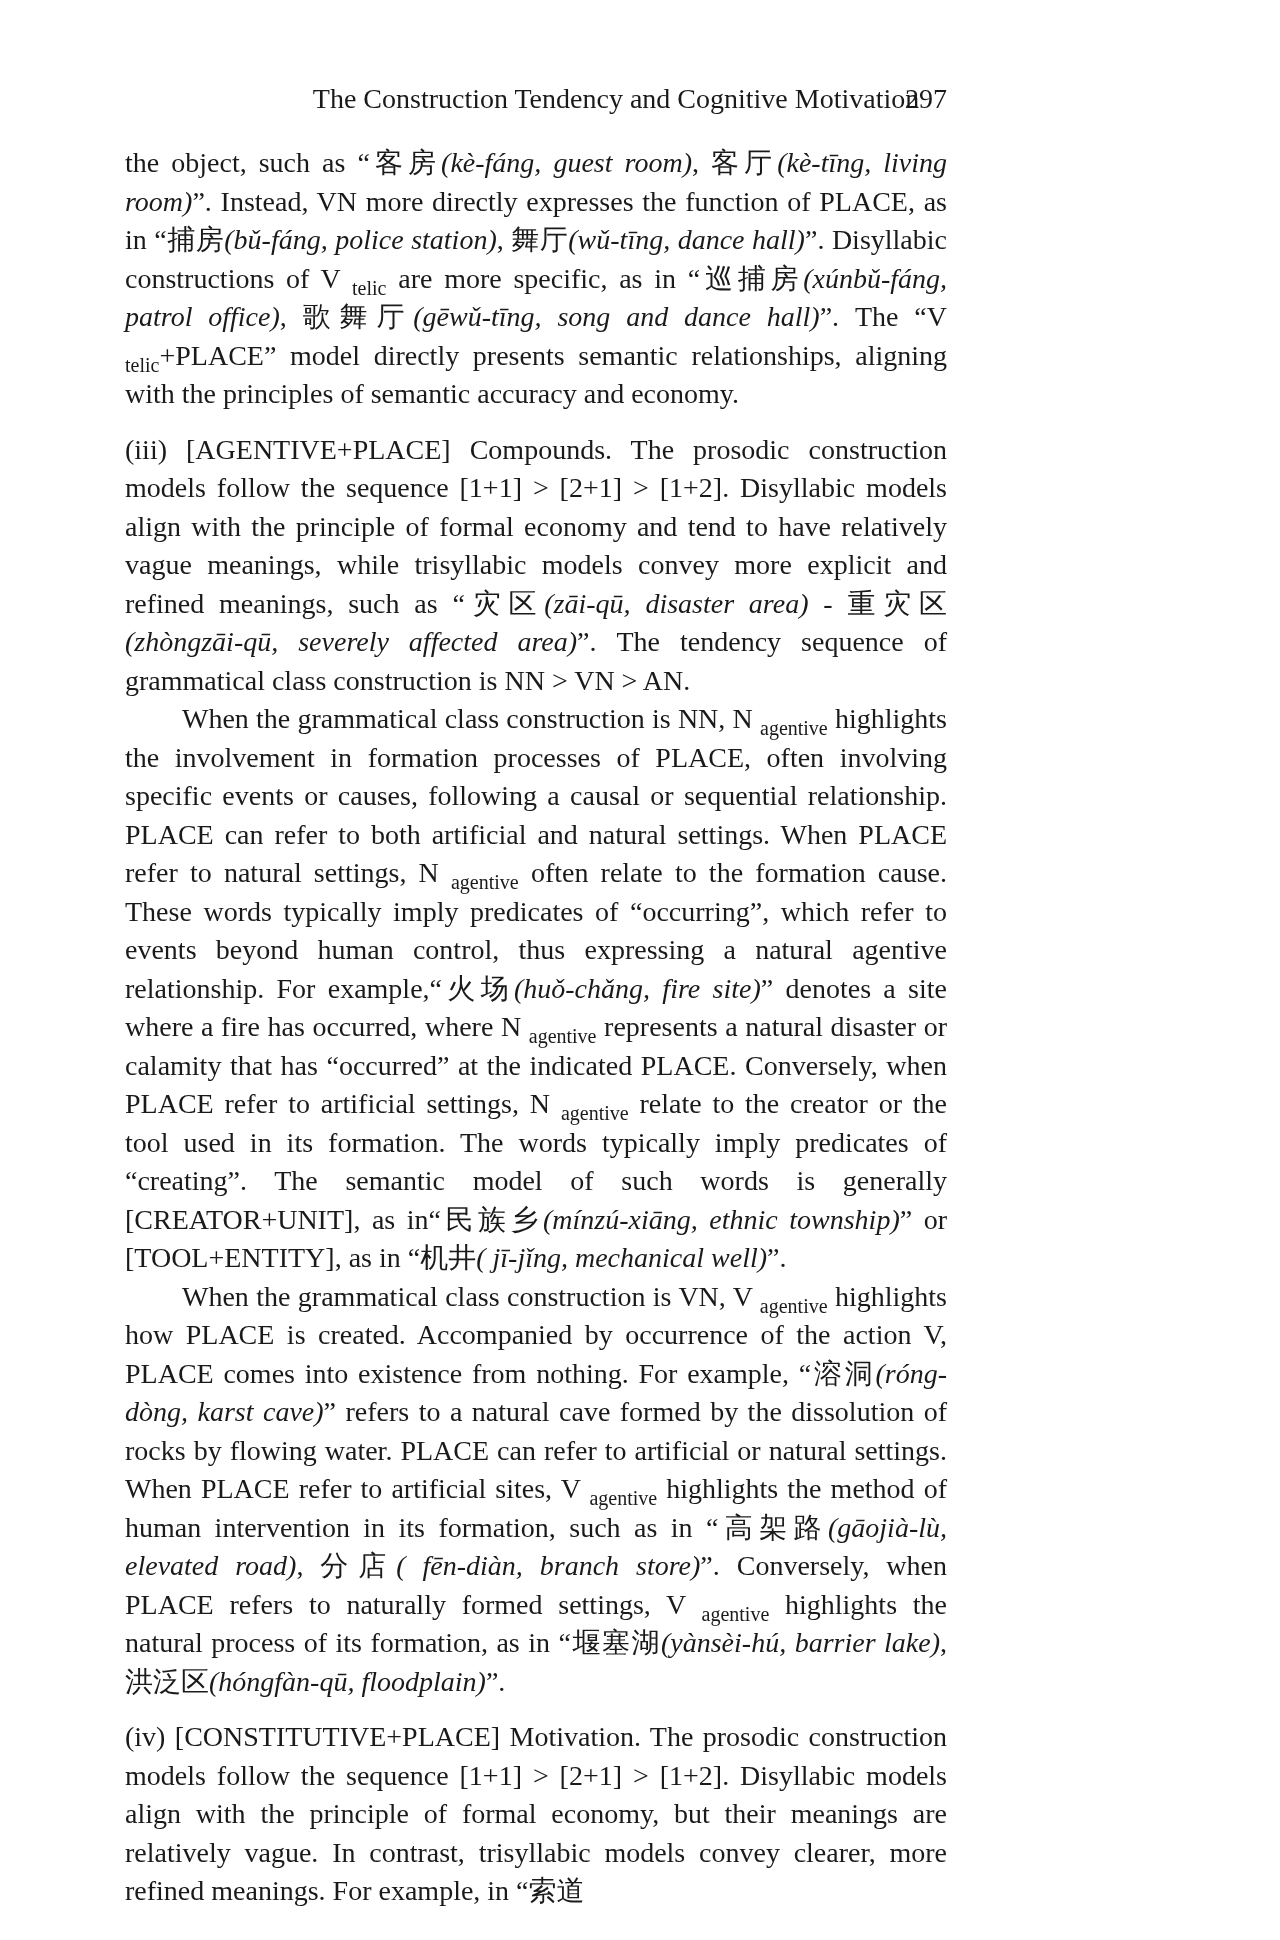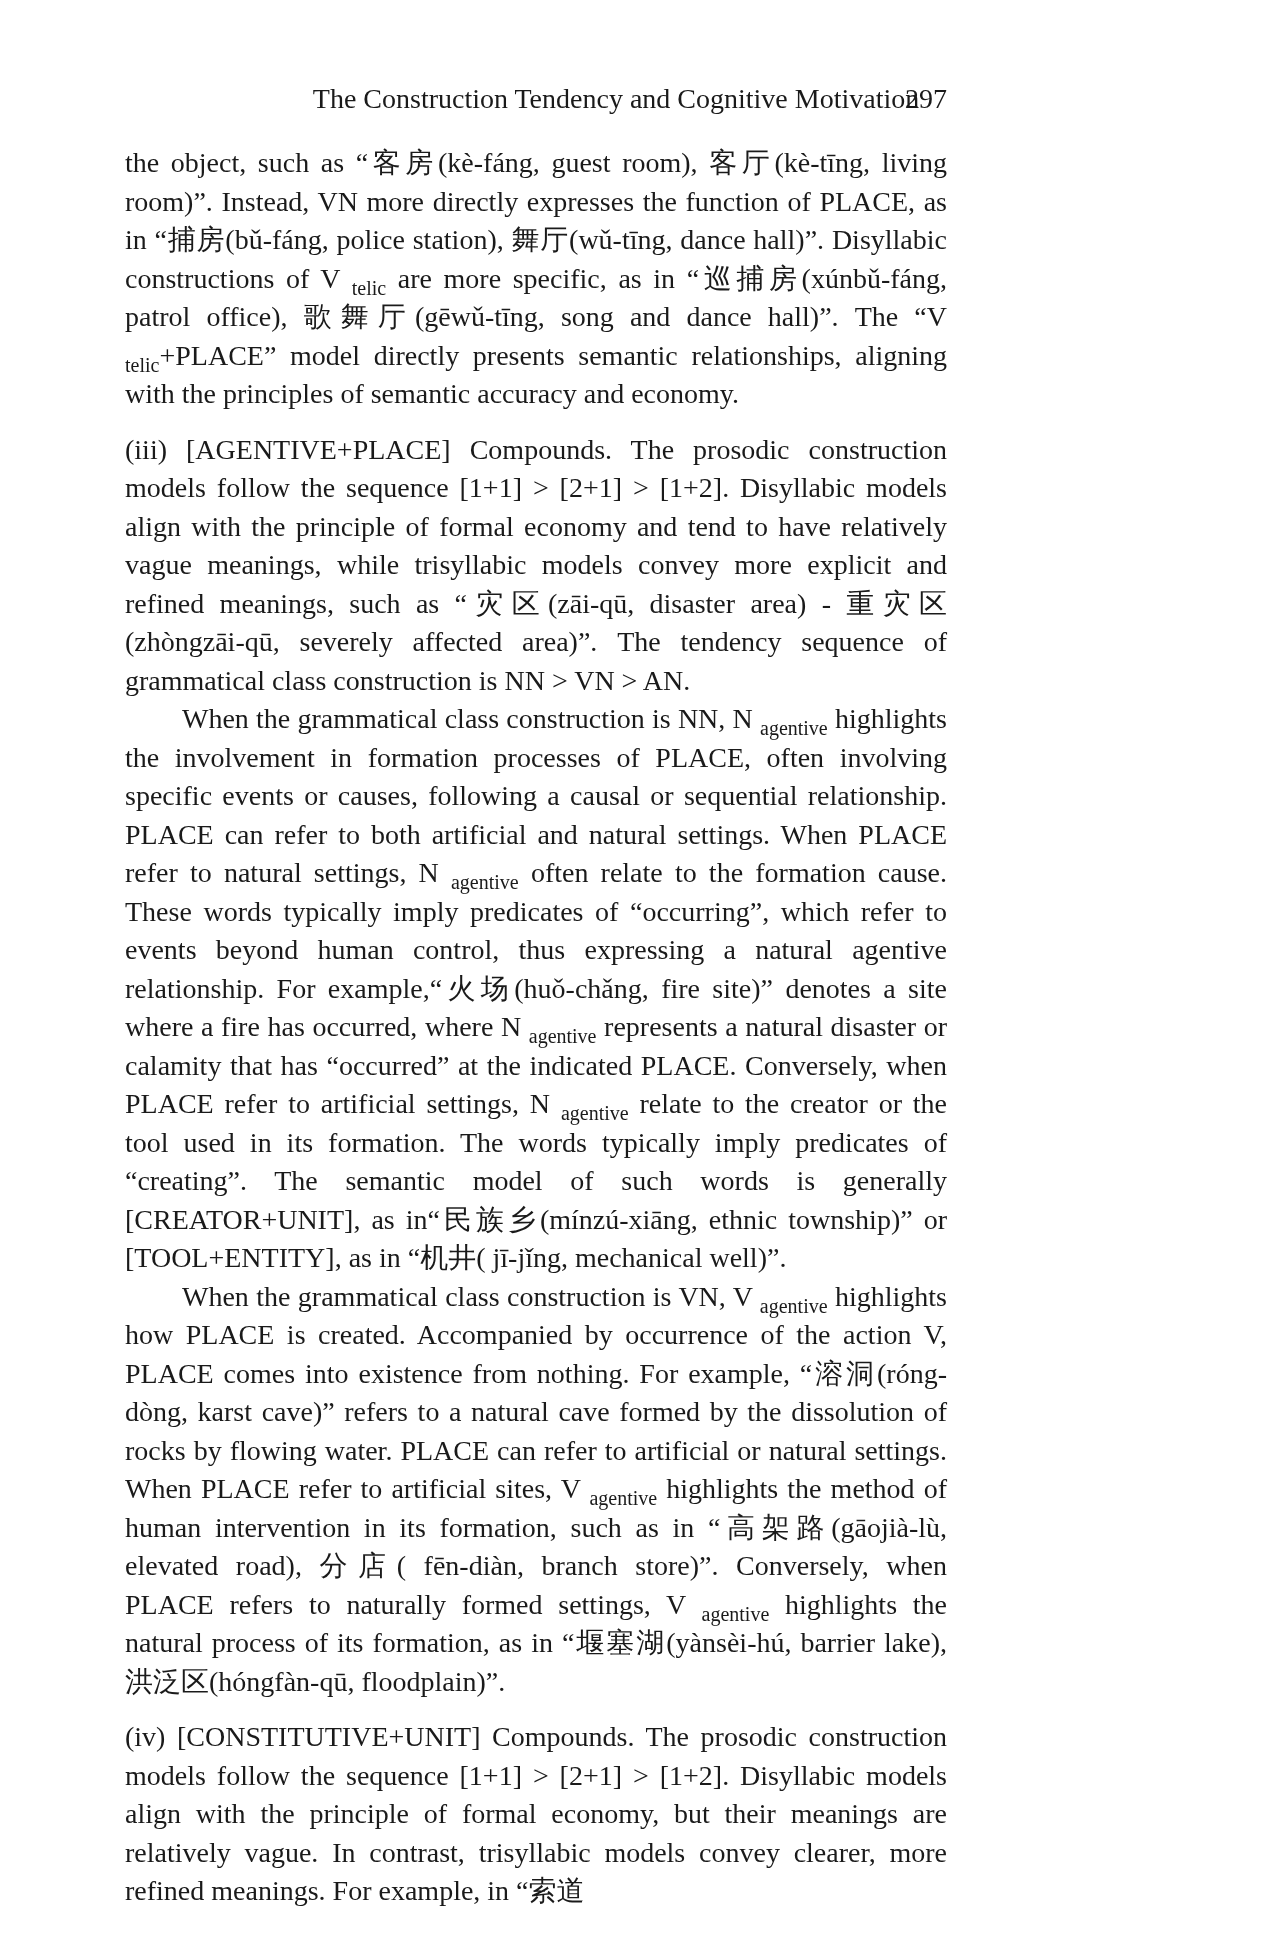--- a/index.html
+++ b/index.html
@@ -38,21 +38,21 @@
     top: 0;
   }
   .para {
     margin: 0;
     font-size: 28px;
     line-height: 38.5px;
     text-align: justify;
   }
   .para.section { margin-top: 17px; }
   .para.indent { text-indent: 57px; }
-  .run-i { }
+  .run-i { font-style: italic; }
   .run-b { font-weight: normal; }
   .run-sub {
     font-size: 20px;
     line-height: 0;
     vertical-align: -7px;
   }
 </style>
 </head>
 <body>
 
@@ -65,15 +65,15 @@
 
     <p class="para"><span>the object, such as “客房</span><span class="run-i">(kè-fáng, guest room)</span><span>, 客厅</span><span class="run-i">(kè-tīng, living room)</span><span>”. Instead, VN more directly expresses the function of PLACE, as in “捕房</span><span class="run-i">(bǔ-fáng, police station)</span><span>, 舞厅</span><span class="run-i">(wǔ-tīng, dance hall)</span><span>”. Disyllabic constructions of V </span><span class="run-sub">telic</span><span> are more specific, as in “巡捕房</span><span class="run-i">(xúnbǔ-fáng, patrol office)</span><span>, 歌舞厅</span><span class="run-i">(gēwǔ-tīng, song and dance hall)</span><span>”. The “V </span><span class="run-sub">telic</span><span>+PLACE” model directly presents semantic relationships, aligning with the principles of semantic accuracy and economy.</span></p>
 
     <p class="para section"><span class="run-b">(iii) [AGENTIVE+PLACE] Compounds.</span><span> The prosodic construction models follow the sequence [1+1] &gt; [2+1] &gt; [1+2]. Disyllabic models align with the principle of formal economy and tend to have relatively vague meanings, while trisyllabic models convey more explicit and refined meanings, such as “灾区</span><span class="run-i">(zāi-qū, disaster area)</span><span> - 重灾区</span><span class="run-i">(zhòngzāi-qū, severely affected area)</span><span>”. The tendency sequence of grammatical class construction is NN &gt; VN &gt; AN.</span></p>
 
     <p class="para indent"><span>When the grammatical class construction is NN, N </span><span class="run-sub">agentive</span><span> highlights the involvement in formation processes of PLACE, often involving specific events or causes, following a causal or sequential relationship. PLACE can refer to both artificial and natural settings. When PLACE refer to natural settings, N </span><span class="run-sub">agentive</span><span> often relate to the formation cause. These words typically imply predicates of “occurring”, which refer to events beyond human control, thus expressing a natural agentive relationship. For example,“火场</span><span class="run-i">(huǒ-chǎng, fire site)</span><span>” denotes a site where a fire has occurred, where N </span><span class="run-sub">agentive</span><span> represents a natural disaster or calamity that has “occurred” at the indicated PLACE. Conversely, when PLACE refer to artificial settings, N </span><span class="run-sub">agentive</span><span> relate to the creator or the tool used in its formation. The words typically imply predicates of “creating”. The semantic model of such words is generally [CREATOR+UNIT], as in“民族乡</span><span class="run-i">(mínzú-xiāng, ethnic township)</span><span>” or [TOOL+ENTITY], as in “机井</span><span class="run-i">( jī-jǐng, mechanical well)</span><span>”.</span></p>
 
     <p class="para indent"><span>When the grammatical class construction is VN, V </span><span class="run-sub">agentive</span><span> highlights how PLACE is created. Accompanied by occurrence of the action V, PLACE comes into existence from nothing. For example, “溶洞</span><span class="run-i">(róng-dòng, karst cave)</span><span>” refers to a natural cave formed by the dissolution of rocks by flowing water. PLACE can refer to artificial or natural settings. When PLACE refer to artificial sites, V </span><span class="run-sub">agentive</span><span> highlights the method of human intervention in its formation, such as in “高架路</span><span class="run-i">(gāojià-lù, elevated road)</span><span>, 分店</span><span class="run-i">( fēn-diàn, branch store)</span><span>”. Conversely, when PLACE refers to naturally formed settings, V </span><span class="run-sub">agentive</span><span> highlights the natural process of its formation, as in “堰塞湖</span><span class="run-i">(yànsèi-hú, barrier lake)</span><span>, 洪泛区</span><span class="run-i">(hóngfàn-qū, floodplain)</span><span>”.</span></p>
 
 
-    <p class="para section"><span class="run-b">(iv) [CONSTITUTIVE+UNIT] Compounds.</span><span> The prosodic construction models follow the sequence [1+1] &gt; [2+1] &gt; [1+2]. Disyllabic models align with the principle of formal economy, but their meanings are relatively vague. In contrast, trisyllabic models convey clearer, more refined meanings. For example, in “索道</span></p>
+    <p class="para section"><span class="run-b">(iv) [CONSTITUTIVE+PLACE] Motivation.</span><span> The prosodic construction models follow the sequence [1+1] &gt; [2+1] &gt; [1+2]. Disyllabic models align with the principle of formal economy, but their meanings are relatively vague. In contrast, trisyllabic models convey clearer, more refined meanings. For example, in “索道</span></p>
   </main>
 </div>
 
 </body></html>

